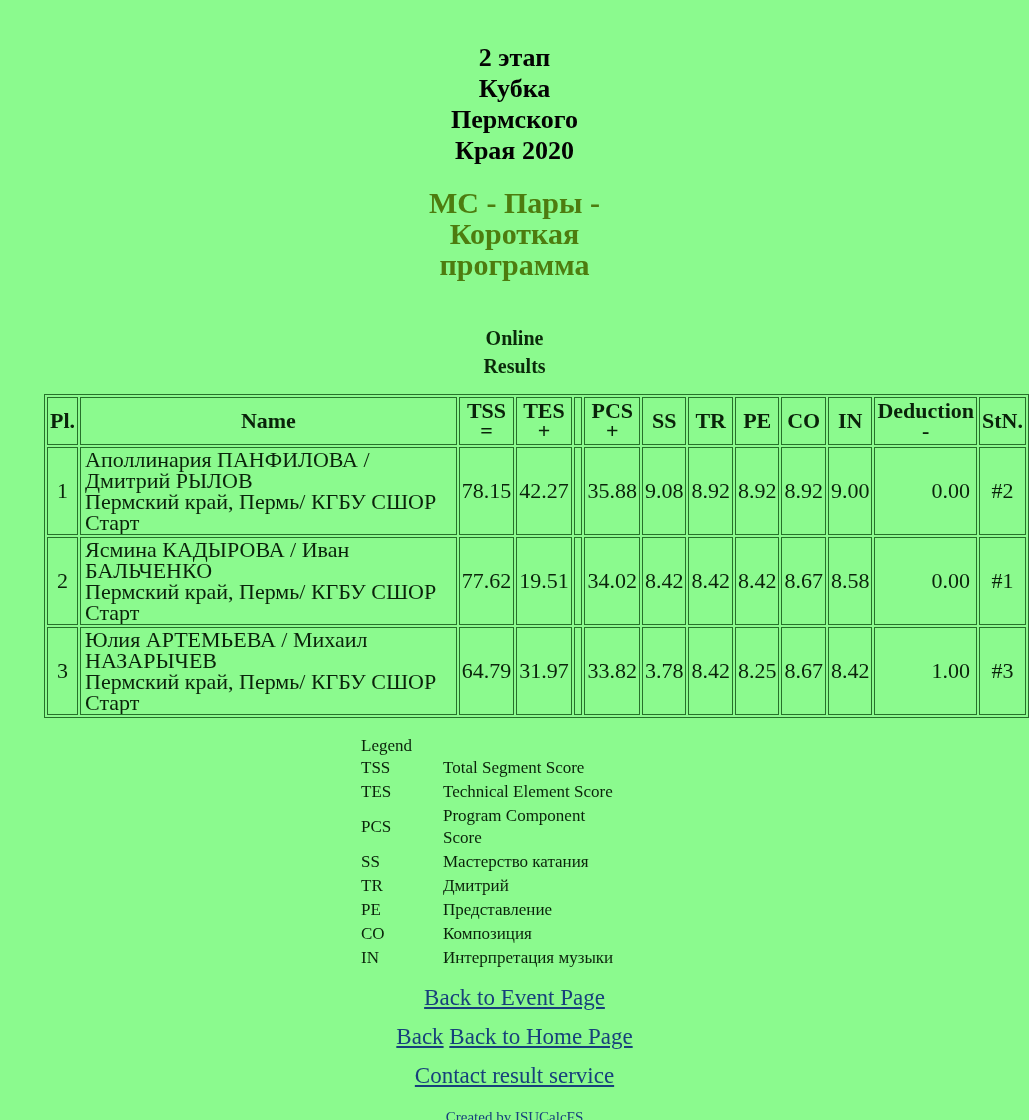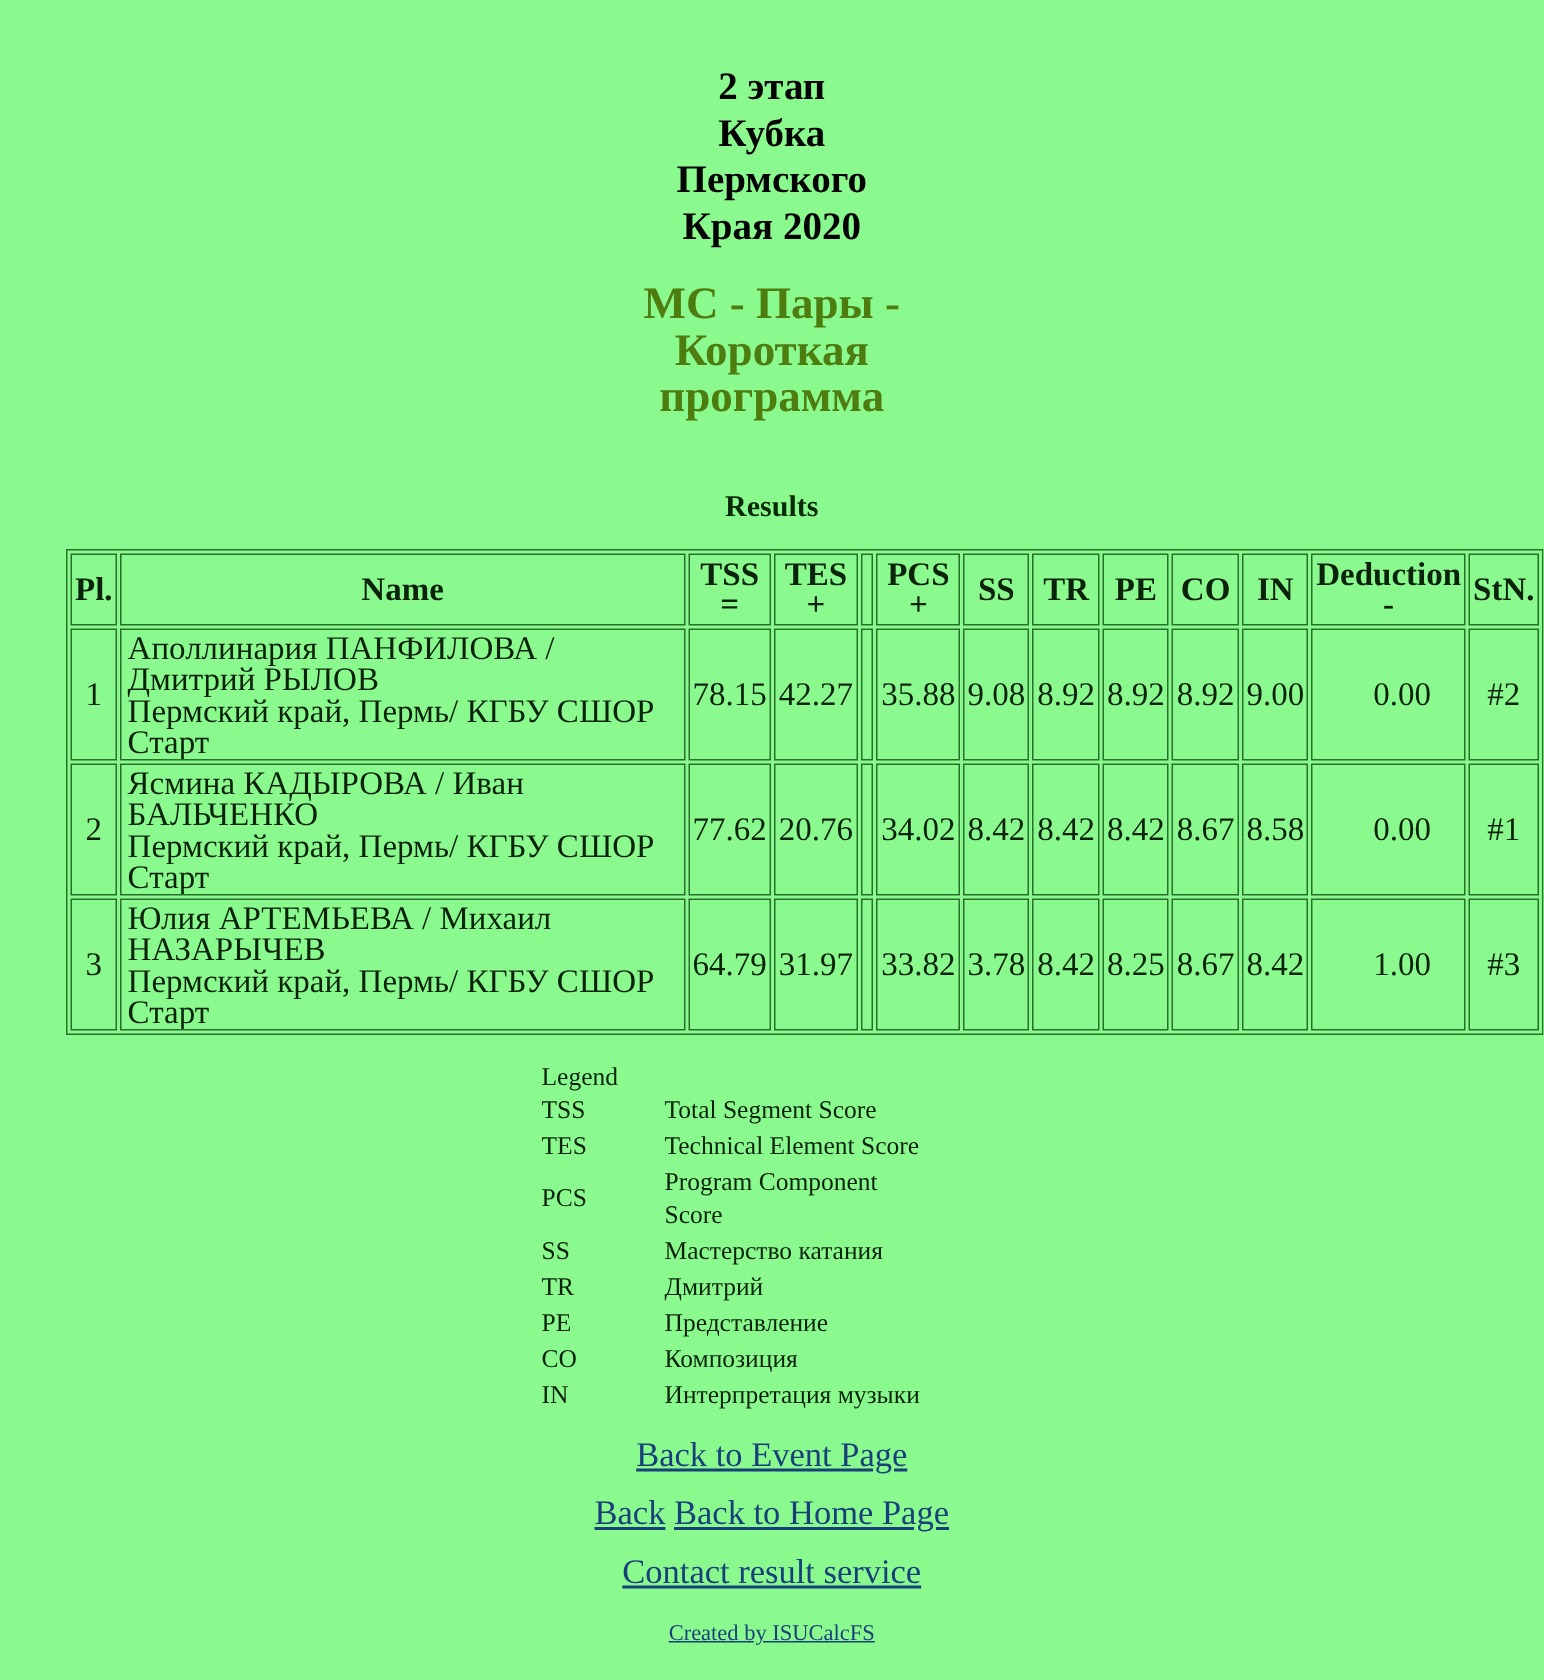--- a/index.html
+++ b/index.html
@@ -55,21 +55,21 @@
     font-weight: bold;
     text-align: center;
     vertical-align: middle;
     height: 48px;
     line-height: 20px;
   }
   .results th .sub { display: block; font-weight: bold; }
   .results td { height: 45px; vertical-align: middle; }
   .results td.c { text-align: center; }
   .results td.name-cell { text-align: left; line-height: 21px; padding-left: 4px; }
-  .results td.ded { text-align: right; padding-right: 22px; }
+  .results td.ded { text-align: right; padding-right: 6px; }
   .legend {
     margin: 18px 0 0 361px;
     font-size: 17px;
   }
   .legend-table { border-collapse: collapse; }
   .legend-table td { padding: 1px 0; vertical-align: middle; line-height: 22px; }
   .legend-table td.abbr { width: 82px; }
   .legend-table td.desc { width: 178px; }
   .linkrow {
     text-align: center;
@@ -96,20 +96,21 @@
   <div>Края 2020</div>
 </div>
 
 <div class="category-block">
   <div>МС - Пары -</div>
   <div>Короткая</div>
   <div>программа</div>
 </div>
 
 <div class="online-block">
+  <div>Online</div>
   <div>Results</div>
 </div>
 
 <table class="results">
   <colgroup>
     <col style="width:31px">
       <col style="width:395px">
       <col style="width:48px">
       <col style="width:50px">
     <col style="width:9px">
@@ -158,21 +159,21 @@
       <td class="ded">0.00</td>
       <td class="c">#2</td>
     </tr>
     <tr>
       <td class="c">2</td>
       <td class="name-cell">
         <div>Ясмина КАДЫРОВА / Иван БАЛЬЧЕНКО</div>
         <div>Пермский край, Пермь/ КГБУ СШОР Старт</div>
       </td>
       <td class="c">77.62</td>
-      <td class="c">20.76</td>
+      <td class="c">19.51</td>
       <td></td>
       <td class="c">34.02</td>
       <td class="c">8.42</td>
       <td class="c">8.42</td>
       <td class="c">8.42</td>
       <td class="c">8.67</td>
       <td class="c">8.58</td>
       <td class="ded">0.00</td>
       <td class="c">#1</td>
     </tr>

